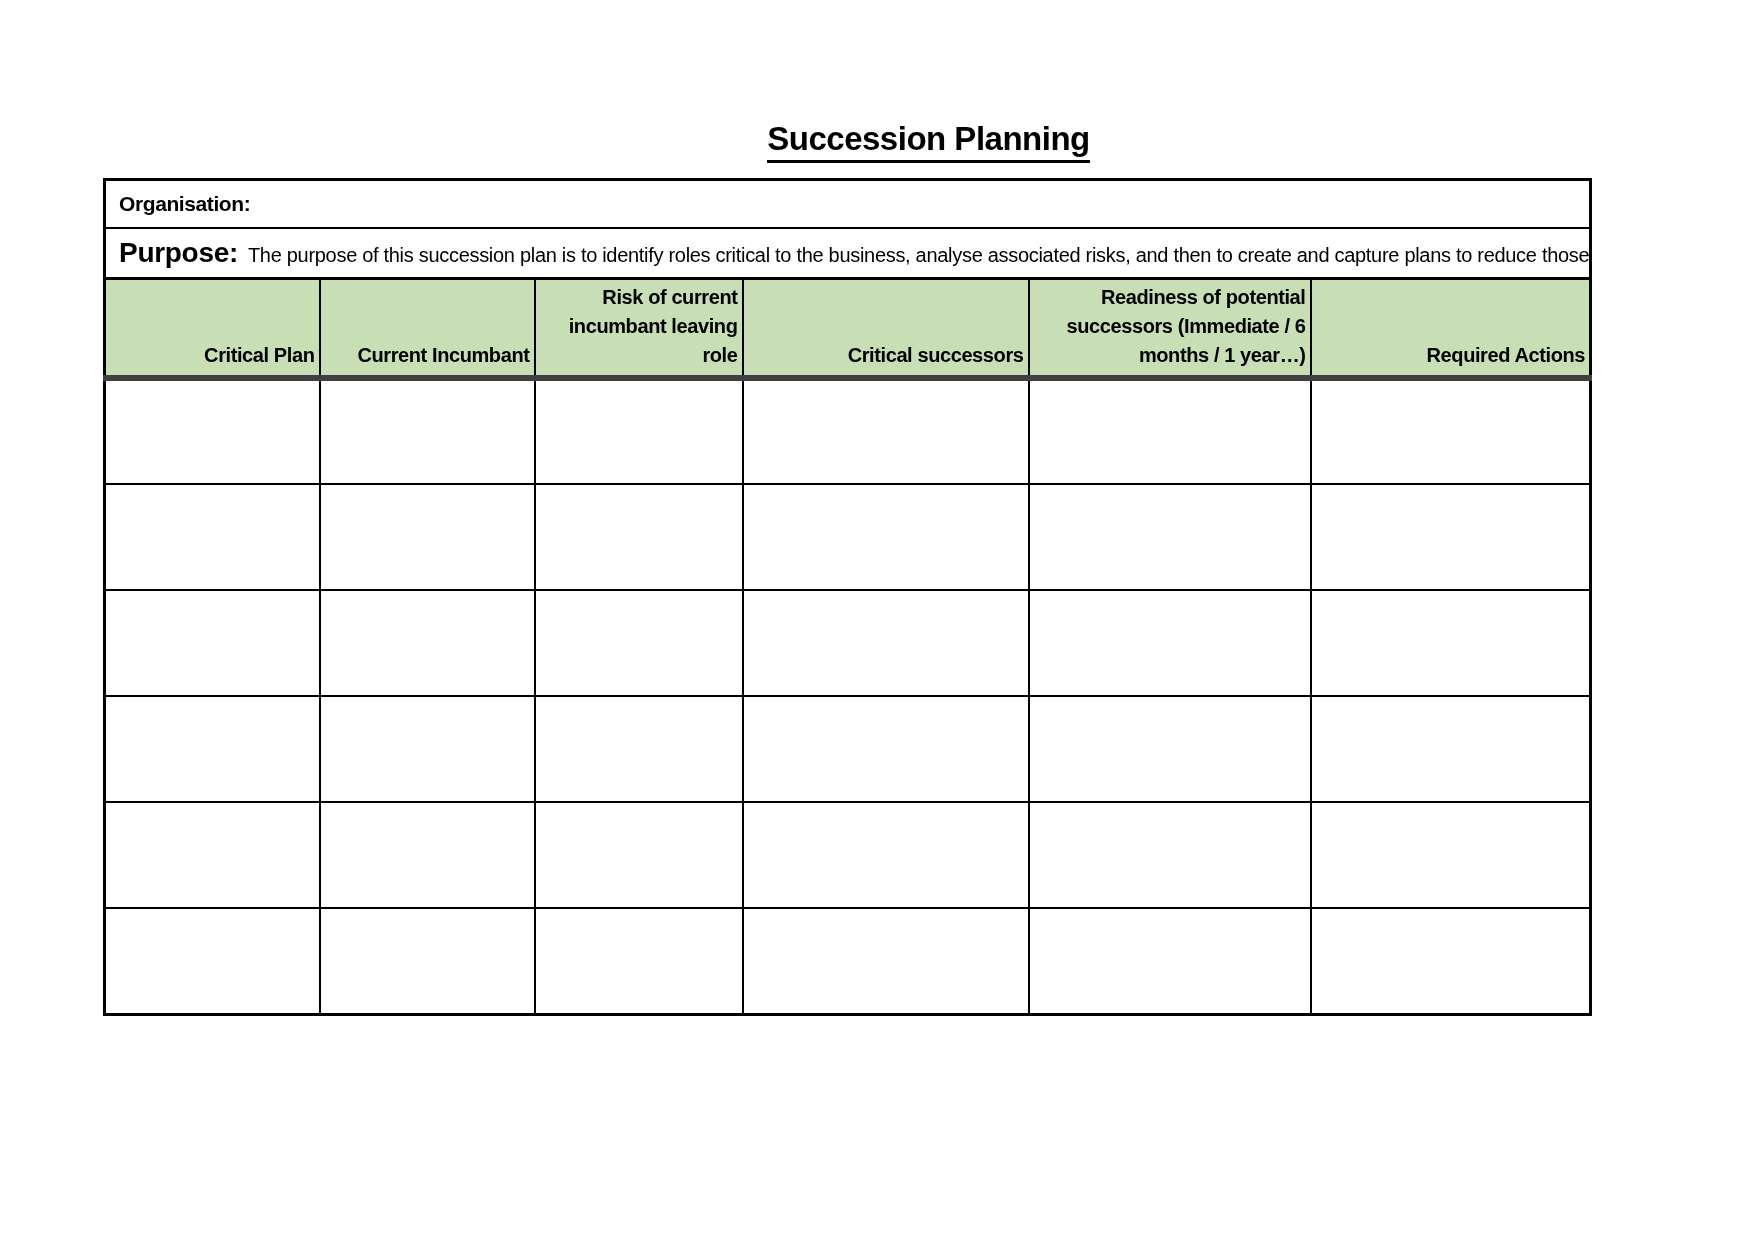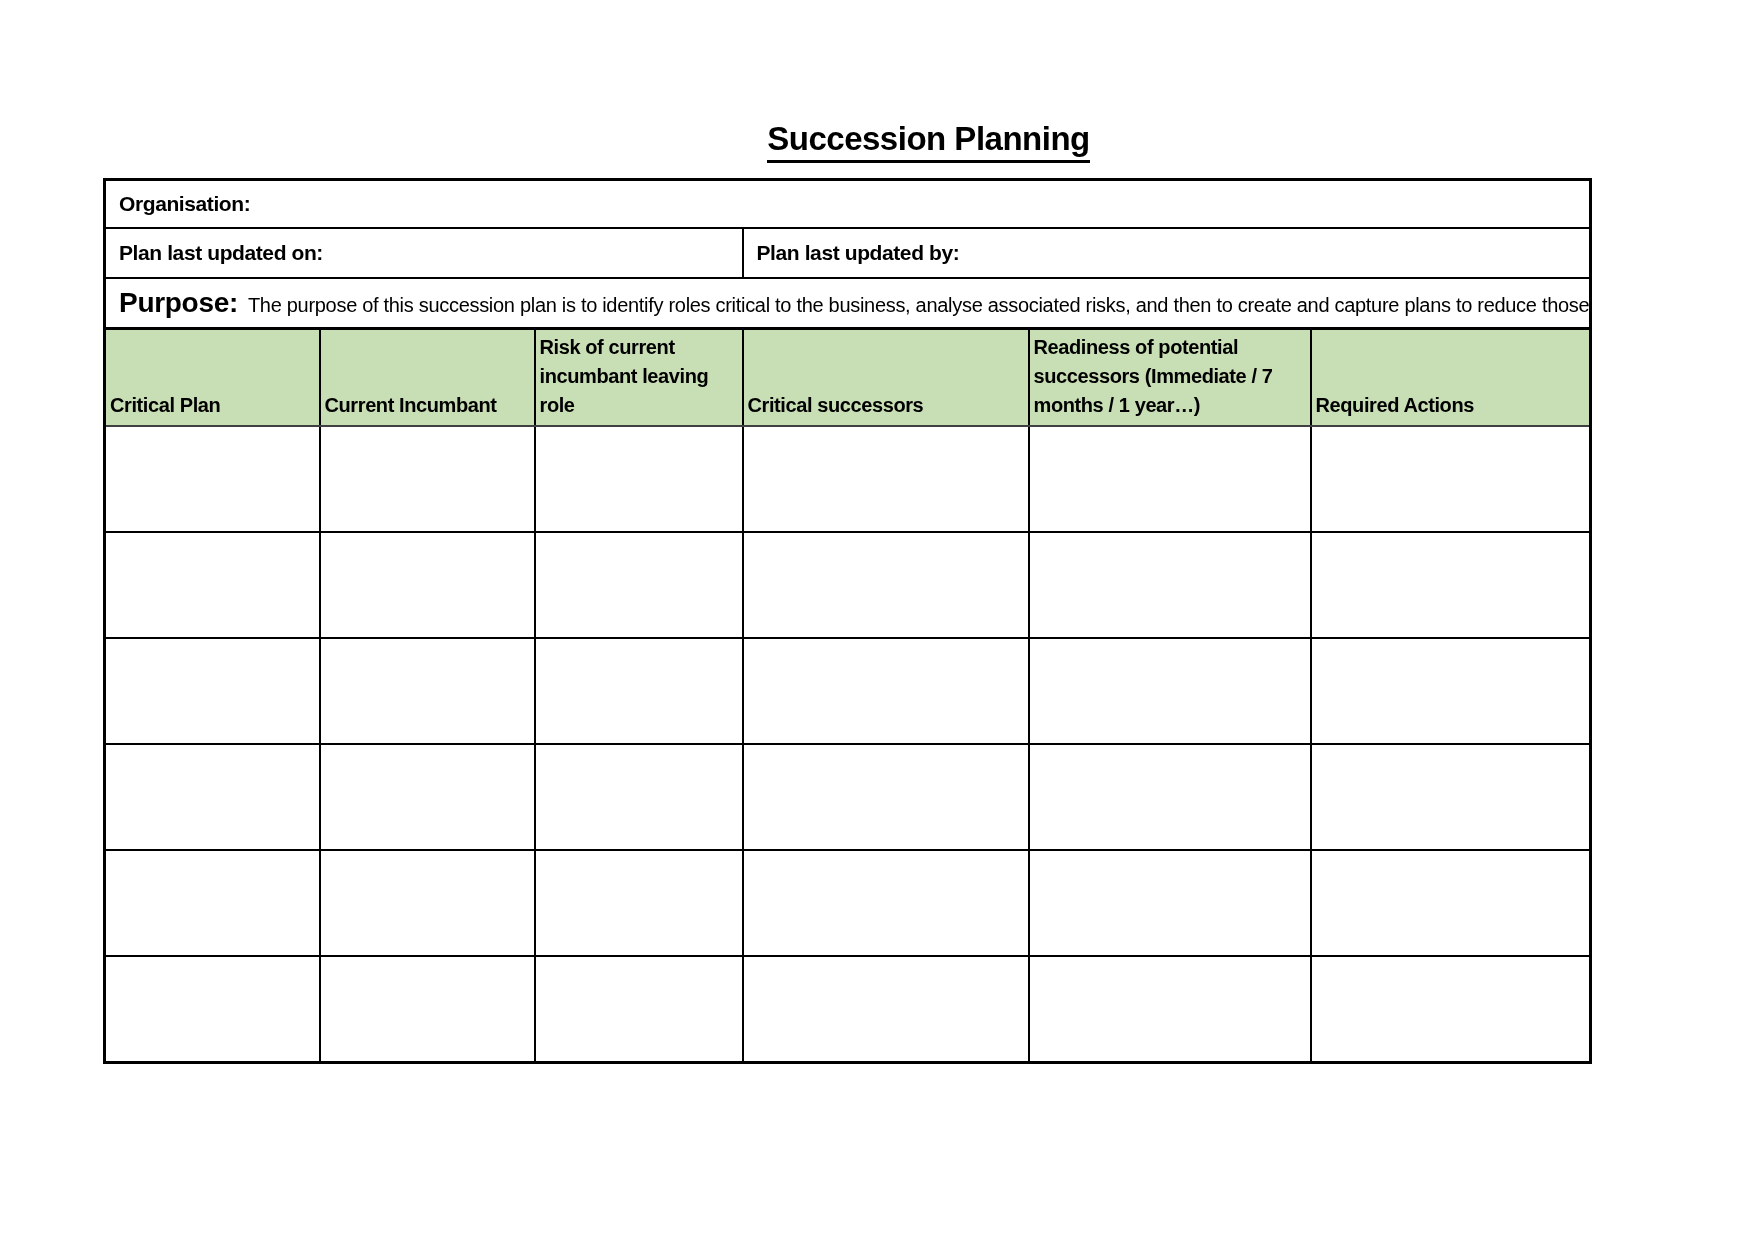--- a/index.html
+++ b/index.html
@@ -77,27 +77,27 @@
     font-size: 28px;
     padding-right: 10px;
   }
   tr.row-purpose .purpose-text { font-weight: normal; }
 
   
   tr.header-row { height: 88px; }
   tr.header-row th {
     background: #C8DEB4;
     vertical-align: bottom;
-    text-align: left;
+    text-align: right;
     font-size: 20px;
     font-weight: bold;
     letter-spacing: -0.4px;
     line-height: 1.45;
     padding: 3px 4px 5px 4px;
-    border-bottom: 2px solid #404040;
+    border-bottom: 6px solid #404040;
   }
 
   
   tr.body-row { height: 106px; }
   tr.body-row td { background: #ffffff; }
 </style>
 </head>
 <body>
 
 <div class="page">
@@ -114,39 +114,31 @@
       <col style="width:286px">
       <col style="width:282px">
       <col style="width:280px">
     </colgroup>
     <tbody>
       <tr class="info-row row-organisation">
         <td colspan="6">
           <span>Organisation:</span>
         </td>
       </tr>
-      <tr class="info-row row-updated">
-        <td colspan="3">
-          <span>Plan last updated on:</span>
-        </td>
-        <td colspan="3">
-          <span>Plan last updated by:</span>
-        </td>
-      </tr>
       <tr class="row-purpose">
         <td colspan="6">
           <span class="purpose-label">Purpose:</span><span class="purpose-text">The purpose of this succession plan is to identify roles critical to the business, analyse associated risks, and then to create and capture plans to reduce those risks.</span>
         </td>
       </tr>
       <tr class="header-row">
         <th>Critical Plan</th>
         <th>Current Incumbant</th>
         <th>Risk of current incumbant leaving role</th>
         <th>Critical successors</th>
-        <th>Readiness of potential successors (Immediate / 7 months / 1 year…)</th>
+        <th>Readiness of potential successors (Immediate / 6 months / 1 year…)</th>
         <th>Required Actions</th>
       </tr>
     </tbody>
     <tbody>
         <tr class="body-row">
           <td></td>
           <td></td>
           <td></td>
           <td></td>
           <td></td>

